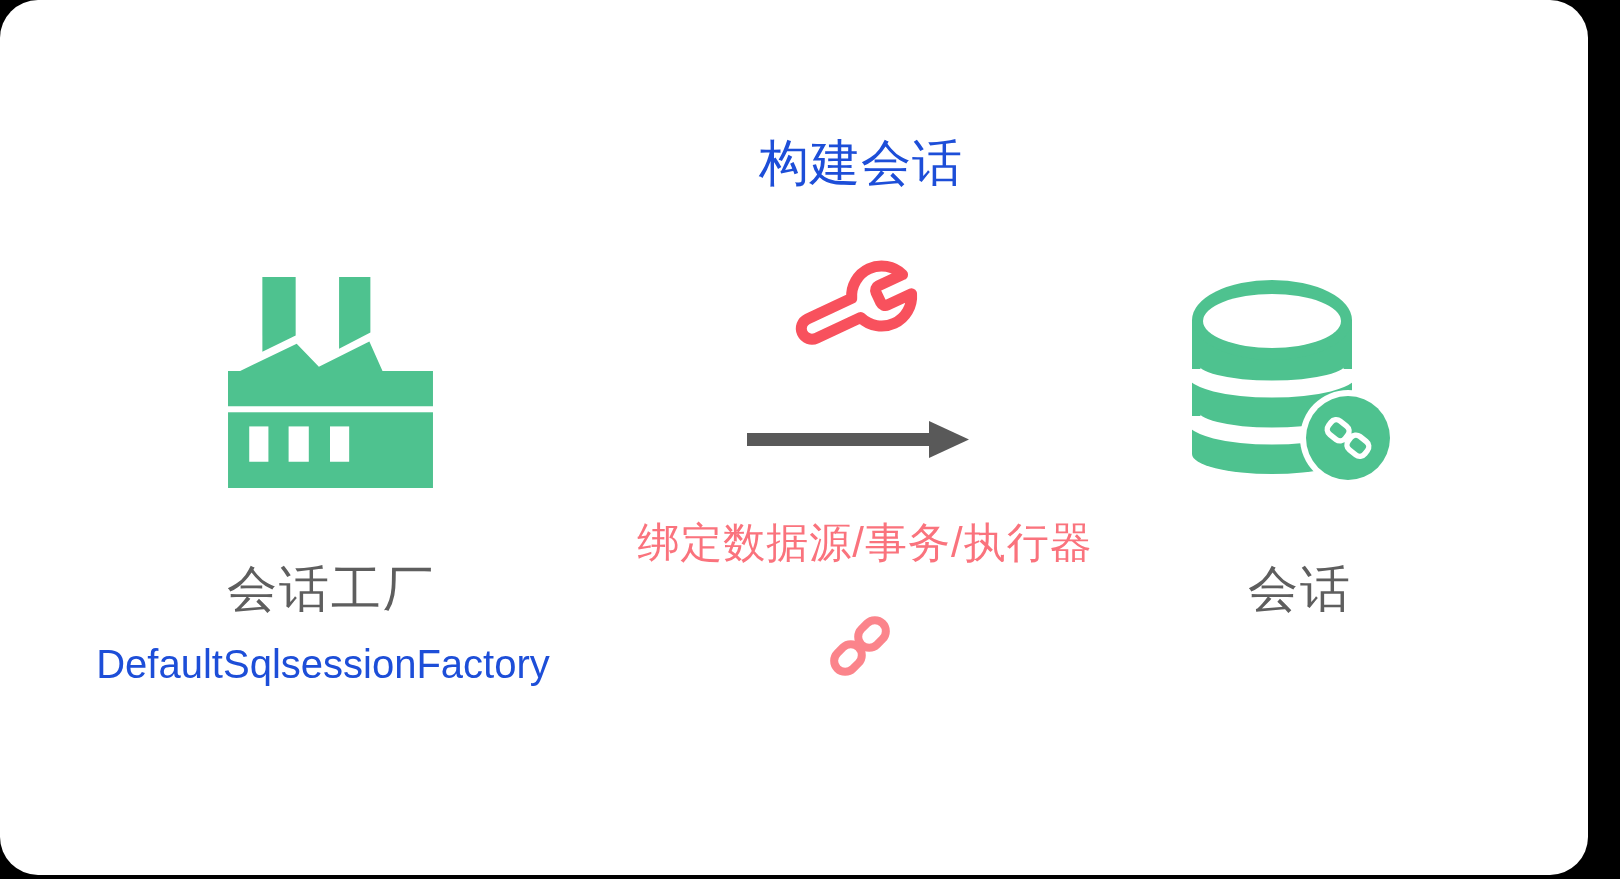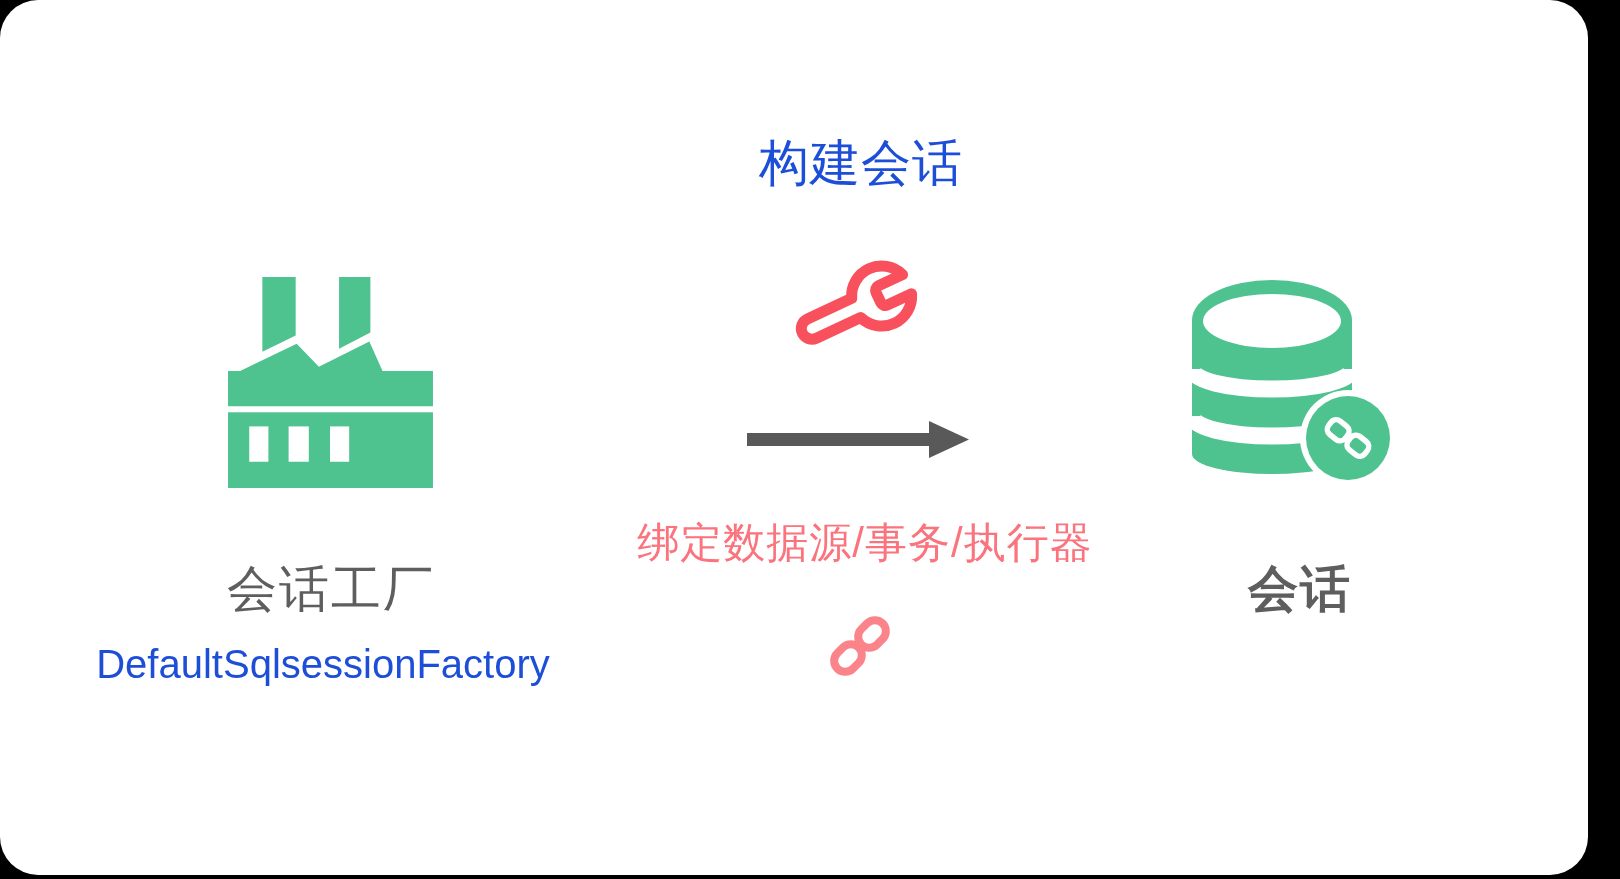--- a/index.html
+++ b/index.html
@@ -9,21 +9,21 @@
   .abs{position:absolute;}
   .ctr{transform:translateX(-50%);white-space:nowrap;}
 
   .diagram-title{left:861px;top:130px;font-size:50px;color:#1d4ed8;letter-spacing:1px;}
   .node-label{font-size:50px;color:#5e5e5e;letter-spacing:2px;}
   .node-sublabel{font-size:40px;color:#1d4ed8;}
   .annotation{left:865px;top:515px;font-size:42px;color:#fa737d;letter-spacing:1px;}
 
   .left-label{left:331px;top:556px;text-align:right;}
   .left-sub{left:323px;top:642px;}
-  .right-label{left:1300px;top:556px;font-weight:bold;}
+  .right-label{left:1300px;top:556px;}
   .right-sub{left:1295px;top:642px;}
 
   .factory-icon-box{left:228px;top:277px;}
   .wrench-icon-box{left:786px;top:238px;}
   .arrow-box{left:747px;top:419px;}
   .link-icon-box{left:818px;top:604px;}
   .db-icon-box{left:1190px;top:276px;}
 </style>
 </head>
 <body>

